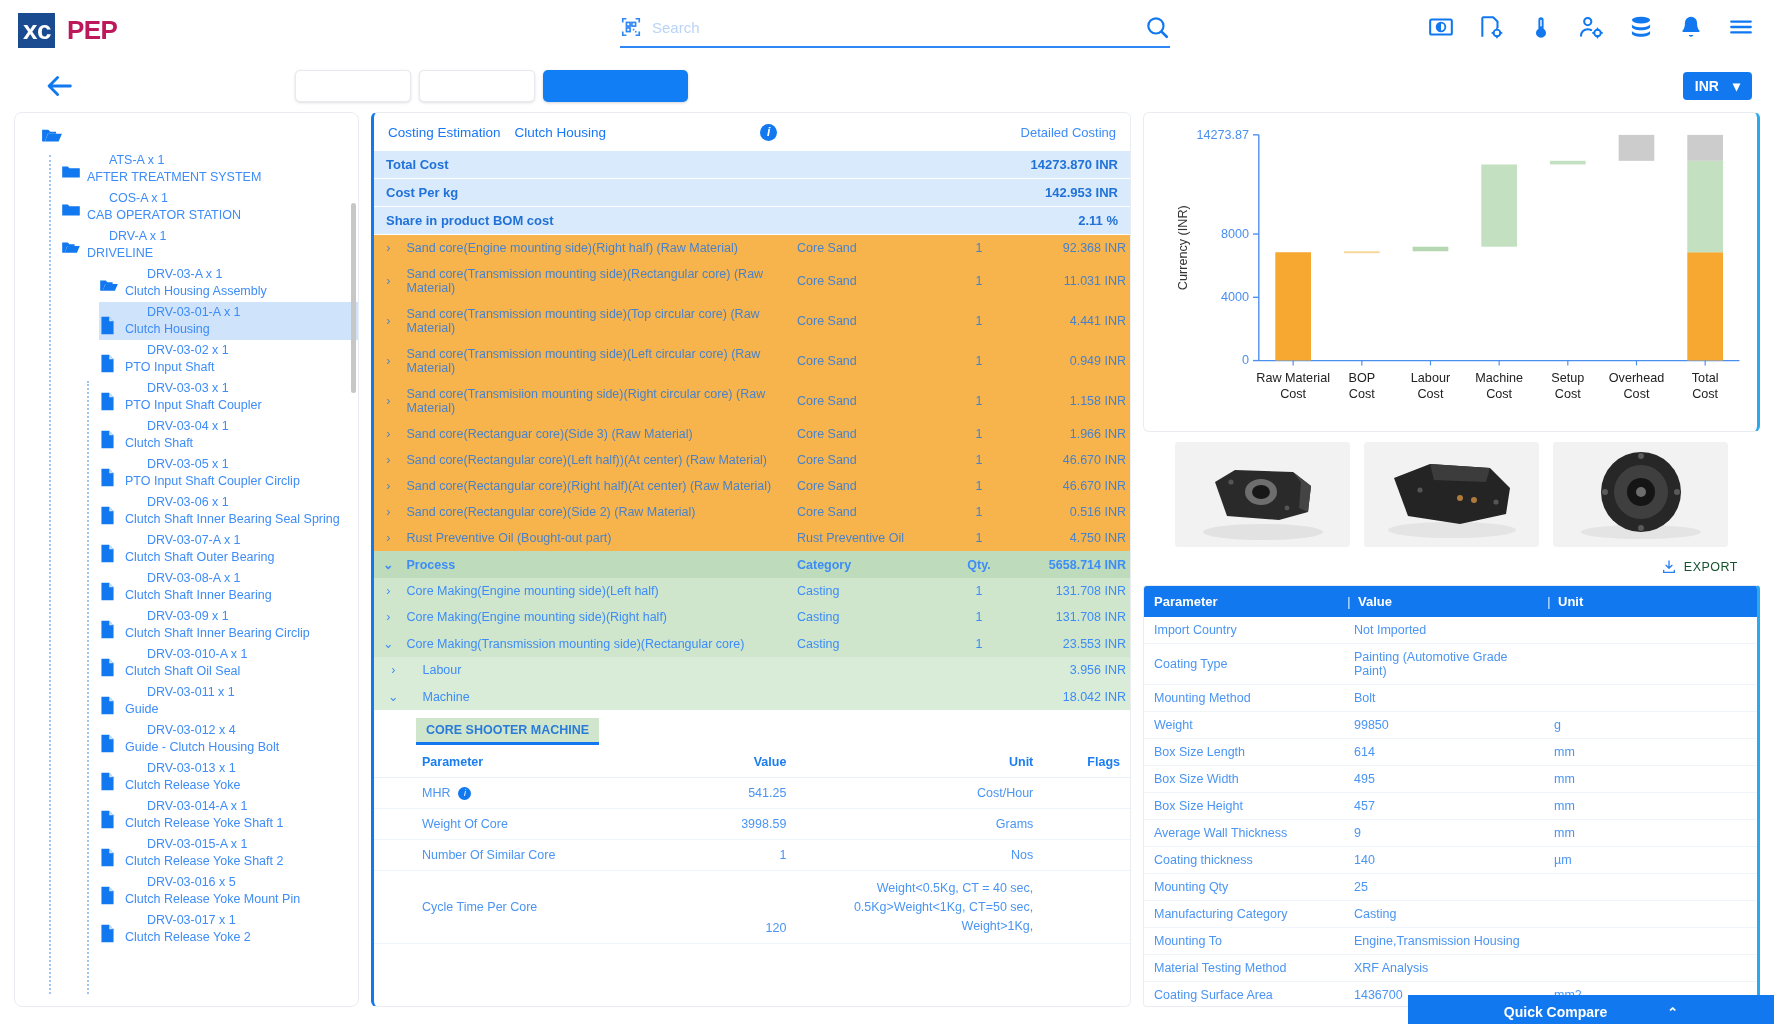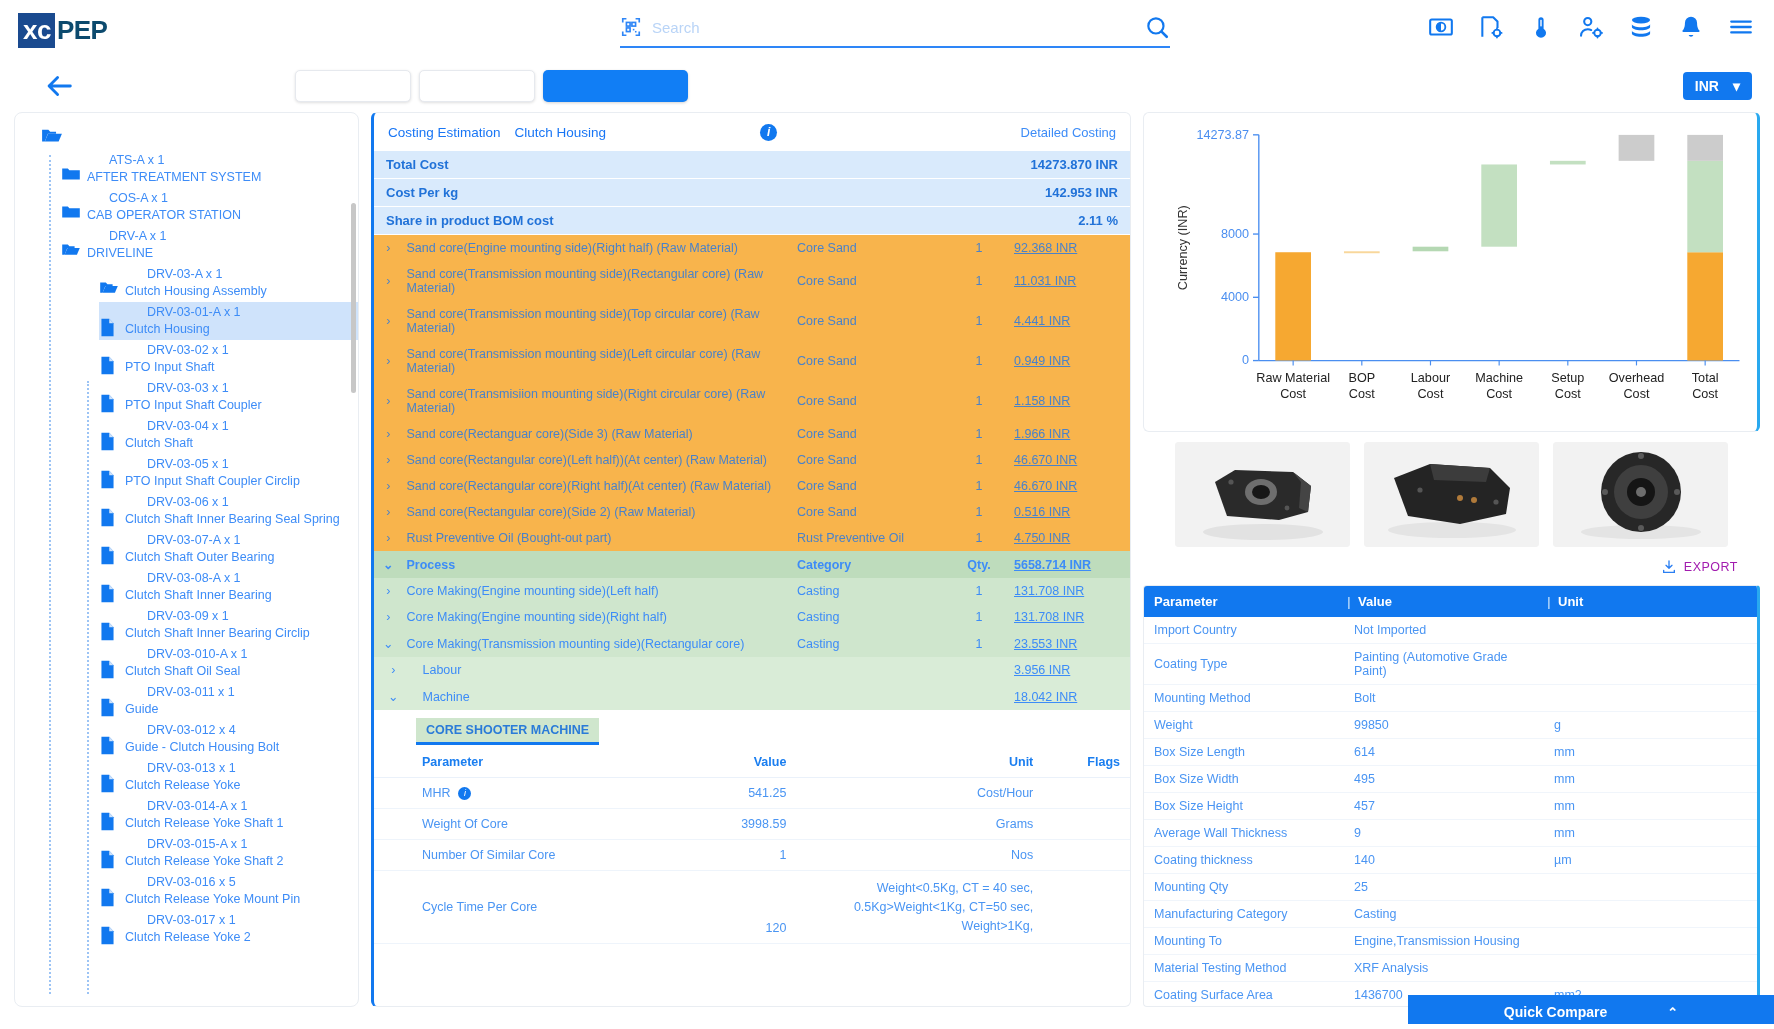--- a/index.html
+++ b/index.html
@@ -7,21 +7,21 @@
   body {
     font-family: "Liberation Sans", sans-serif;
     background:#fff; color:#1976f5; font-size:13px;
   }
   .app { position:relative; width:1774px; height:1029px; background:#fff; }
 
   
   .topbar { height:60px; display:flex; align-items:center; padding:0 18px; background:#fff; position:relative; }
   .logo { display:flex; align-items:center; font-weight:bold; font-size:26px; letter-spacing:-.5px; }
   .logo .xc { background:#1a4a8f; color:#fff; padding:2px 4px 2px 5px; }
-  .logo .pep { color:#0c4a6e; padding-left:2px; }
+  .logo .pep { color:#be185d; padding-left:12px; }
   .searchwrap { position:absolute; left:620px; width:550px; top:14px; display:flex; align-items:center;
                 border-bottom:2px solid #2e86f7; padding-bottom:6px; }
   .qr { width:22px; height:22px; flex:none; margin-right:10px; }
   .searchwrap input { border:none; outline:none; flex:1; font-size:15px; color:#6f7b8a;
                       font-family:"Liberation Sans", sans-serif; background:transparent; }
   .searchwrap input::placeholder { color:#b9d4f7; }
   .searchbtn { width:26px; height:26px; flex:none; cursor:pointer; }
   .topicons { position:absolute; right:20px; top:14px; display:flex; gap:24px; align-items:center; }
   .topicons .ic { width:26px; height:26px; cursor:pointer; display:block; }
 
@@ -39,21 +39,21 @@
   
   .content { display:flex; height:895px; padding:0 14px 0 14px; gap:12px; }
 
   
   .tree { width:345px; border:1px solid #e9edf2; border-radius:8px; background:#fff; position:relative;
           overflow:hidden; }
   .treeinner { padding:10px 0 10px 8px; }
   .rootfolder { margin:4px 0 2px 18px; }
   .tline { position:absolute; left:34px; top:42px; bottom:12px; border-left:2px dotted #9cc4f5; }
   .tline2 { position:absolute; left:72px; top:268px; bottom:12px; border-left:2px dotted #9cc4f5; }
-  .node { display:flex; align-items:flex-end; position:relative; padding:2px 0; min-height:38px; }
+  .node { display:flex; align-items:center; position:relative; padding:2px 0; min-height:38px; }
   .node .ico { width:20px; height:20px; flex:none; margin-top:9px; }
   .node .lbl { display:flex; flex-direction:column; line-height:1.35; padding-left:6px; }
   .node .code { font-size:12.5px; color:#3d8cf7; padding-left:22px; }
   .node .nm  { font-size:12.5px; color:#3d8cf7; }
   .node.sel { background:#cfe3fb; }
   .lvl1 { margin-left:38px; }
   .lvl2 { margin-left:76px; }
   .lvl3 { margin-left:76px; }
   .treescroll { position:absolute; right:2px; top:90px; width:5px; height:190px; background:#c7c7c7; border-radius:3px; }
 
@@ -72,21 +72,21 @@
   table.cost td { font-size:12.5px; color:#3d8cf7; padding:6px 4px; vertical-align:middle; }
   tr.mat { background:#f8b44c; }
   tr.mat td { color:#4a82c9; }
   tr.proc { background:#bedcbc; font-weight:bold; }
   tr.procrow { background:#cfe6cd; }
   tr.subrow { background:#d9ecd7; }
   .cname { padding-left:6px; }
   .carrow { width:22px; text-align:center; color:#4a5a6a; font-size:13px; cursor:pointer; }
   .ccat { width:155px; }
   .cqty { width:62px; text-align:center; }
-  .camt { width:120px; padding-right:14px;text-decoration:underline; }
+  .camt { width:120px; text-align:right; padding-right:14px; }
 
   .machtab { display:inline-block; margin:8px 0 0 42px; background:#cfe6cd; color:#2a7bd8;
              font-weight:bold; font-size:12.5px; padding:5px 10px; border-bottom:3px solid #1178ef; cursor:pointer;}
   table.param { width:100%; border-collapse:collapse; margin-top:2px; }
   table.param th { font-size:12.5px; color:#1a7ef0; font-weight:bold; text-align:right; padding:8px 10px;
                    border-bottom:1px solid #eaf1fa; }
   table.param th.pL { text-align:left; padding-left:48px; }
   table.param td { font-size:12.5px; color:#4a95f3; padding:8px 10px; text-align:right;
                    border-bottom:1px solid #eef4fb; }
   table.param td.pL { text-align:left; padding-left:48px; }
@@ -94,21 +94,21 @@
         font-size:9px; line-height:13px; text-align:center; font-style:italic; margin-left:8px; vertical-align:middle;}
 
   
   .right { flex:1; display:flex; flex-direction:column; gap:10px; }
   .chartbox { border:1px solid #e9edf2; border-right:3px solid #29a9ef; border-radius:6px; background:#fff;
               height:320px; position:relative; }
   .imgs { display:flex; gap:14px; justify-content:center; align-items:center; padding:0 16px; }
   .thumb { width:175px; height:105px; border-radius:4px; position:relative; overflow:hidden;
            background:#f3f3f3; }
   .exportrow { display:flex; justify-content:flex-end; align-items:center; gap:7px; padding:2px 22px 0 0; }
-  .exportrow span { color:#a21caf; font-size:12.5px; letter-spacing:.5px; cursor:pointer; }
+  .exportrow span { color:#14532d; font-size:12.5px; letter-spacing:.5px; cursor:pointer; }
   .ptable { border:1px solid #e9edf2; border-right:3px solid #29a9ef; border-radius:4px; flex:1; overflow:hidden; background:#fff;}
   table.rp { width:100%; border-collapse:collapse; }
   table.rp th { background:#1178ef; color:#fff; font-size:13px; text-align:left; padding:8px 10px; font-weight:bold; }
   table.rp th.sep { position:relative; padding-left:14px; }
   table.rp th.sep:before { content:"|"; position:absolute; left:3px; color:#9ccaf9; }
   table.rp td { font-size:12.5px; color:#4a95f3; padding:6px 10px; border-bottom:1px solid #f0f5fb; }
   table.rp td.c1 { width:200px; }
   table.rp td.c2 { width:200px; }
 
   

